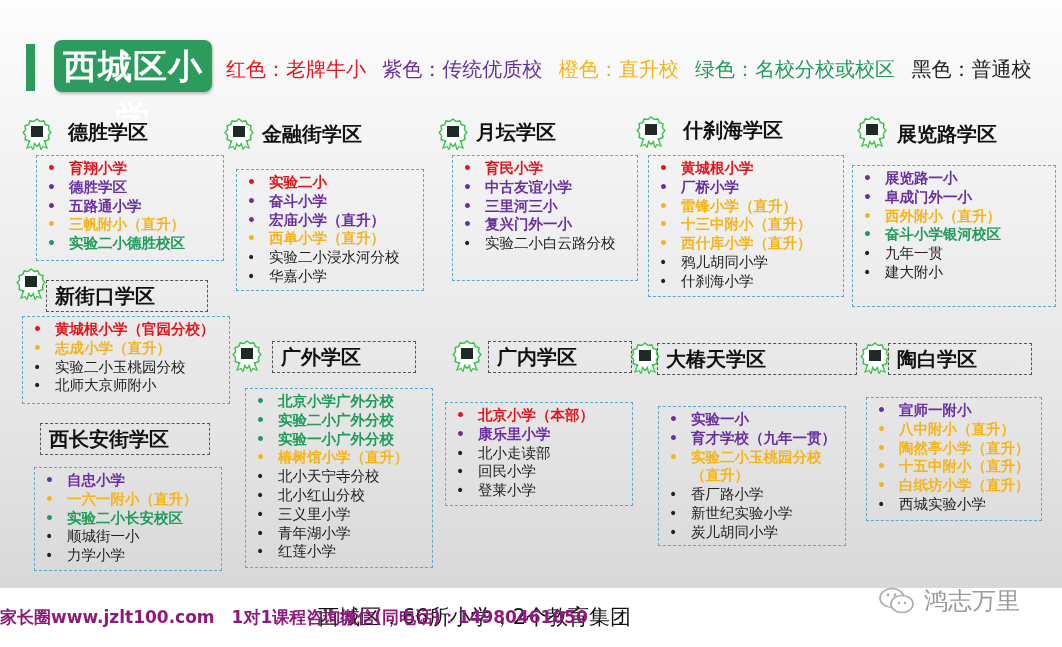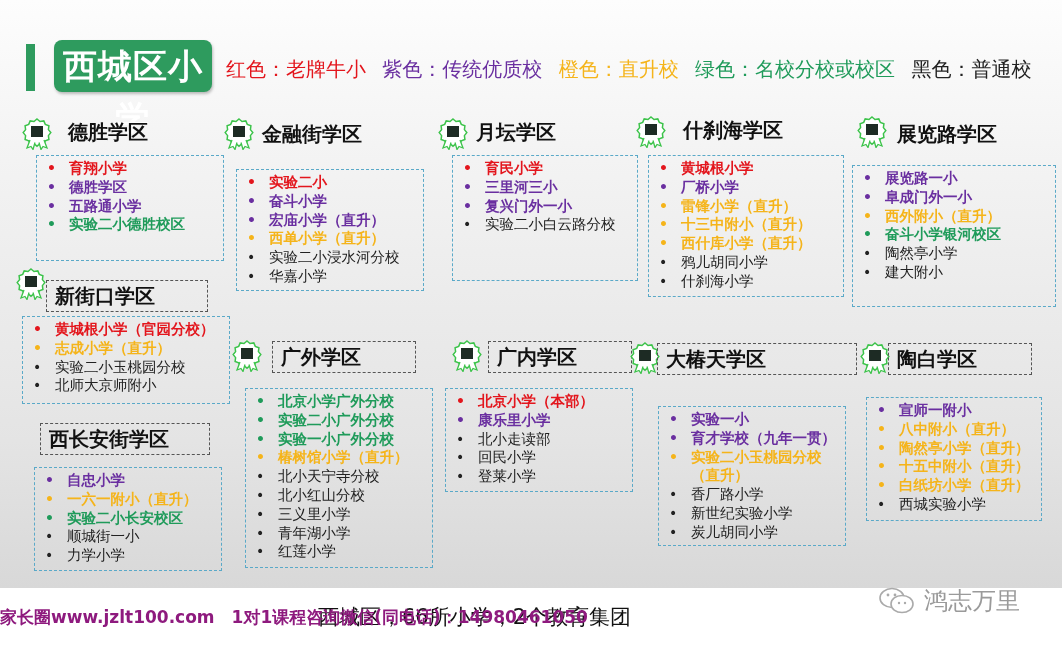--- a/index.html
+++ b/index.html
@@ -70,20 +70,21 @@
   <rect x="9" y="8" width="12" height="11" fill="#1d2b24"></rect>
   <path d="M8 22 l-3 8 4-1.5 2 3 2-7" fill="#fff" stroke="#3cc34a" stroke-width="1.3"></path>
   <path d="M22 22 l3 8 -4-1.5 -2 3 -2-7" fill="#fff" stroke="#3cc34a" stroke-width="1.3"></path>
 </svg></div>
       <div class="district-title" style="left: 68px; top: 119px;">德胜学区</div>
       <div class="school-box" style="left: 36px; top: 155px; width: 188px; height: 106px;">
         <ul>
           <li class="c-red">育翔小学</li>
           <li class="c-purple">德胜学区</li>
           <li class="c-purple">五路通小学</li>
+          <li class="c-orange">三帆附小（直升）</li>
           <li class="c-green">实验二小德胜校区</li>
         </ul>
       </div>
       <div class="badge" style="left: 224px; top: 118px;"><svg viewBox="0 0 30 32" width="30" height="32">
   <path d="M15 1 l3 2.5 3.8-0.6 1.5 3.5 3.6 1.4-0.5 3.8 2.4 3-2.4 3 0.5 3.8-3.6 1.4-1.5 3.5-3.8-0.6-3 2.5-3-2.5-3.8 0.6-1.5-3.5-3.6-1.4 0.5-3.8-2.4-3 2.4-3-0.5-3.8 3.6-1.4 1.5-3.5 3.8 0.6z" fill="#fff" stroke="#3cc34a" stroke-width="1.5"></path>
   <rect x="9" y="8" width="12" height="11" fill="#1d2b24"></rect>
   <path d="M8 22 l-3 8 4-1.5 2 3 2-7" fill="#fff" stroke="#3cc34a" stroke-width="1.3"></path>
   <path d="M22 22 l3 8 -4-1.5 -2 3 -2-7" fill="#fff" stroke="#3cc34a" stroke-width="1.3"></path>
 </svg></div>
       <div class="district-title" style="left: 262px; top: 121px;">金融街学区</div>
@@ -100,20 +101,21 @@
       <div class="badge" style="left: 438px; top: 118px;"><svg viewBox="0 0 30 32" width="30" height="32">
   <path d="M15 1 l3 2.5 3.8-0.6 1.5 3.5 3.6 1.4-0.5 3.8 2.4 3-2.4 3 0.5 3.8-3.6 1.4-1.5 3.5-3.8-0.6-3 2.5-3-2.5-3.8 0.6-1.5-3.5-3.6-1.4 0.5-3.8-2.4-3 2.4-3-0.5-3.8 3.6-1.4 1.5-3.5 3.8 0.6z" fill="#fff" stroke="#3cc34a" stroke-width="1.5"></path>
   <rect x="9" y="8" width="12" height="11" fill="#1d2b24"></rect>
   <path d="M8 22 l-3 8 4-1.5 2 3 2-7" fill="#fff" stroke="#3cc34a" stroke-width="1.3"></path>
   <path d="M22 22 l3 8 -4-1.5 -2 3 -2-7" fill="#fff" stroke="#3cc34a" stroke-width="1.3"></path>
 </svg></div>
       <div class="district-title" style="left: 476px; top: 119px;">月坛学区</div>
       <div class="school-box" style="left: 452px; top: 155px; width: 186px; height: 126px;">
         <ul>
           <li class="c-red">育民小学</li>
+          <li class="c-purple">中古友谊小学</li>
           <li class="c-purple">三里河三小</li>
           <li class="c-purple">复兴门外一小</li>
           <li class="c-black">实验二小白云路分校</li>
         </ul>
       </div>
       <div class="badge" style="left: 636px; top: 116px;"><svg viewBox="0 0 30 32" width="30" height="32">
   <path d="M15 1 l3 2.5 3.8-0.6 1.5 3.5 3.6 1.4-0.5 3.8 2.4 3-2.4 3 0.5 3.8-3.6 1.4-1.5 3.5-3.8-0.6-3 2.5-3-2.5-3.8 0.6-1.5-3.5-3.6-1.4 0.5-3.8-2.4-3 2.4-3-0.5-3.8 3.6-1.4 1.5-3.5 3.8 0.6z" fill="#fff" stroke="#3cc34a" stroke-width="1.5"></path>
   <rect x="9" y="8" width="12" height="11" fill="#1d2b24"></rect>
   <path d="M8 22 l-3 8 4-1.5 2 3 2-7" fill="#fff" stroke="#3cc34a" stroke-width="1.3"></path>
   <path d="M22 22 l3 8 -4-1.5 -2 3 -2-7" fill="#fff" stroke="#3cc34a" stroke-width="1.3"></path>
@@ -136,21 +138,21 @@
   <path d="M8 22 l-3 8 4-1.5 2 3 2-7" fill="#fff" stroke="#3cc34a" stroke-width="1.3"></path>
   <path d="M22 22 l3 8 -4-1.5 -2 3 -2-7" fill="#fff" stroke="#3cc34a" stroke-width="1.3"></path>
 </svg></div>
       <div class="district-title" style="left: 897px; top: 121px;">展览路学区</div>
       <div class="school-box" style="left: 852px; top: 165px; width: 204px; height: 142px;">
         <ul>
           <li class="c-purple">展览路一小</li>
           <li class="c-purple">阜成门外一小</li>
           <li class="c-orange">西外附小（直升）</li>
           <li class="c-green">奋斗小学银河校区</li>
-          <li class="c-black">陶然亭小学</li>
+          <li class="c-black">九年一贯</li>
           <li class="c-black">建大附小</li>
         </ul>
       </div>
       <div class="badge" style="left: 16px; top: 268px;"><svg viewBox="0 0 30 32" width="30" height="32">
   <path d="M15 1 l3 2.5 3.8-0.6 1.5 3.5 3.6 1.4-0.5 3.8 2.4 3-2.4 3 0.5 3.8-3.6 1.4-1.5 3.5-3.8-0.6-3 2.5-3-2.5-3.8 0.6-1.5-3.5-3.6-1.4 0.5-3.8-2.4-3 2.4-3-0.5-3.8 3.6-1.4 1.5-3.5 3.8 0.6z" fill="#fff" stroke="#3cc34a" stroke-width="1.5"></path>
   <rect x="9" y="8" width="12" height="11" fill="#1d2b24"></rect>
   <path d="M8 22 l-3 8 4-1.5 2 3 2-7" fill="#fff" stroke="#3cc34a" stroke-width="1.3"></path>
   <path d="M22 22 l3 8 -4-1.5 -2 3 -2-7" fill="#fff" stroke="#3cc34a" stroke-width="1.3"></path>
 </svg></div>
       <div class="district-title boxed" style="left: 46px; top: 280px; width: 162px;">新街口学区</div>
@@ -192,21 +194,21 @@
           <li class="c-black">红莲小学</li>
         </ul>
       </div>
       <div class="badge" style="left: 452px; top: 340px;"><svg viewBox="0 0 30 32" width="30" height="32">
   <path d="M15 1 l3 2.5 3.8-0.6 1.5 3.5 3.6 1.4-0.5 3.8 2.4 3-2.4 3 0.5 3.8-3.6 1.4-1.5 3.5-3.8-0.6-3 2.5-3-2.5-3.8 0.6-1.5-3.5-3.6-1.4 0.5-3.8-2.4-3 2.4-3-0.5-3.8 3.6-1.4 1.5-3.5 3.8 0.6z" fill="#fff" stroke="#3cc34a" stroke-width="1.5"></path>
   <rect x="9" y="8" width="12" height="11" fill="#1d2b24"></rect>
   <path d="M8 22 l-3 8 4-1.5 2 3 2-7" fill="#fff" stroke="#3cc34a" stroke-width="1.3"></path>
   <path d="M22 22 l3 8 -4-1.5 -2 3 -2-7" fill="#fff" stroke="#3cc34a" stroke-width="1.3"></path>
 </svg></div>
       <div class="district-title boxed" style="left: 488px; top: 341px; width: 144px;">广内学区</div>
-      <div class="school-box" style="left: 445px; top: 388px; width: 188px; height: 104px;">
+      <div class="school-box" style="left: 445px; top: 402px; width: 188px; height: 104px;">
         <ul>
           <li class="c-red">北京小学（本部）</li>
           <li class="c-purple">康乐里小学</li>
           <li class="c-black">北小走读部</li>
           <li class="c-black">回民小学</li>
           <li class="c-black">登莱小学</li>
         </ul>
       </div>
       <div class="badge" style="left: 630px; top: 342px;"><svg viewBox="0 0 30 32" width="30" height="32">
   <path d="M15 1 l3 2.5 3.8-0.6 1.5 3.5 3.6 1.4-0.5 3.8 2.4 3-2.4 3 0.5 3.8-3.6 1.4-1.5 3.5-3.8-0.6-3 2.5-3-2.5-3.8 0.6-1.5-3.5-3.6-1.4 0.5-3.8-2.4-3 2.4-3-0.5-3.8 3.6-1.4 1.5-3.5 3.8 0.6z" fill="#fff" stroke="#3cc34a" stroke-width="1.5"></path>

